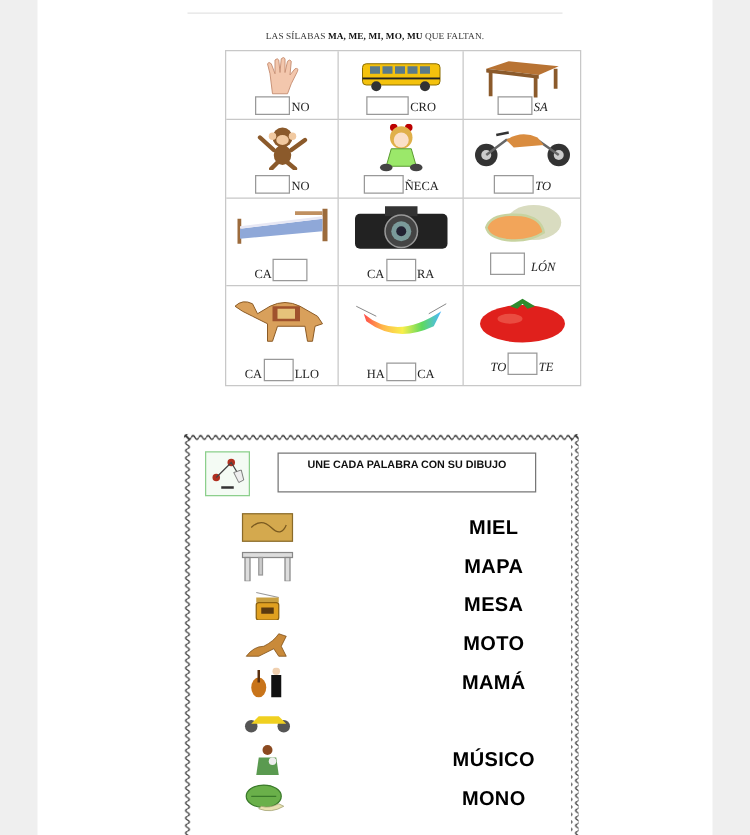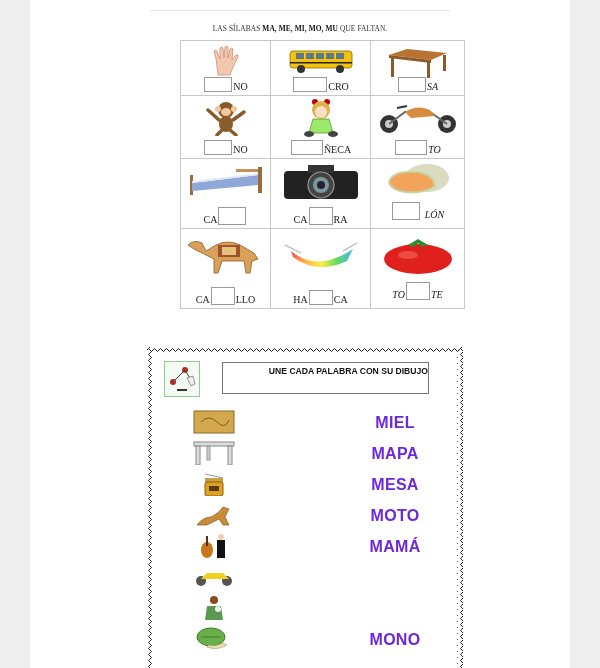--- a/index.html
+++ b/index.html
@@ -9,25 +9,25 @@
   .instr { position:absolute; left:110px; top:24px; width:320px; text-align:center; font-size:7.4px; line-height:9px; color:#333; letter-spacing:0.1px; }
   .instr b { color:#111; }
   .grid { position:absolute; left:127px; top:40px; width:285px; height:269px; border:1px solid #c8c8c8; box-sizing:border-box; display:grid; grid-template-columns:90px 100px 1fr; grid-template-rows:55px 63px 70px 1fr;margin-left:23px; }
   .cell { border-right:1px solid #c8c8c8; border-bottom:1px solid #c8c8c8; position:relative; box-sizing:border-box; }
   .cell:nth-child(3n) { border-right:none;font-style:italic; }
   .cell.lastrow { border-bottom:none; }
   .pic { position:absolute; left:50%; transform:translateX(-50%); }
   .label { position:absolute; bottom:3px; left:0; right:0; display:flex; align-items:flex-end; justify-content:center; font-size:10px; color:#222; }
   .blank { display:inline-block; width:28px; height:15px; border:1px solid #999; background:#fff; box-sizing:border-box; margin:0 1px; }
   .frame { position:absolute; left:117px; top:347px; width:316px; height:330px; }
-  .header-box { position:absolute; left:193px; top:362px; width:207px; height:32px; border:1px solid #777; box-sizing:border-box; text-align:right; font-family:"Liberation Sans", sans-serif; font-weight:bold; font-size:8.6px; line-height:13px; padding-top:2px; color:#111; }
+  .header-box { position:absolute; left:193px; top:362px; width:207px; height:32px; border:1px solid #777; box-sizing:border-box; text-align:center; font-family:"Liberation Sans", sans-serif; font-weight:bold; font-size:8.6px; line-height:13px; padding-top:2px; color:#111; }
   .logo { position:absolute; left:164px; top:361px; width:36px; height:36px; border:1px solid #8ccf8c; box-sizing:border-box; background:#f4fbf4; }
   .match-row { position:absolute; left:0; width:600px; height:26px; }
   .match-icon { position:absolute; left:193px; width:42px; height:24px; }
-  .match-word { position:absolute; left:340px; width:110px; text-align:center; font-family:"Liberation Sans", sans-serif; font-weight:bold; font-size:16px; color:#6d28d9; letter-spacing:0.3px; line-height:26px; }
+  .match-word { position:absolute; left:340px; width:110px; text-align:center; font-family:"Liberation Sans", sans-serif; font-weight:bold; font-size:16px; color:#000000; letter-spacing:0.3px; line-height:26px; }
 </style>
 </head>
 <body>
 
 <div class="page"></div>
 <div class="hr" style="left:150px;"></div>
 
 <div class="instr" style="left:140px;">
   <div><span>LAS SÍLABAS </span><b>MA, ME, MI, MO, MU</b><span> QUE FALTAN.</span></div>
 </div>
@@ -285,20 +285,21 @@
       <circle cx="34" cy="16" r="5" fill="#555"></circle>
       <path d="M8 14 L14 8 L30 8 L36 14 Z" fill="#f0d020"></path>
     </svg>
 </div>
 <div class="match-row" style="top:596px">
   <svg class="match-icon" viewBox="0 0 42 24">
       <circle cx="21" cy="4" r="4" fill="#8b4a20"></circle>
       <path d="M14 10 L28 10 L30 24 L12 24 Z" fill="#5a9a50"></path>
       <circle cx="25" cy="13" r="3" fill="#eee"></circle>
     </svg>
+  <div class="match-word">MÚSICO</div>
 </div>
 <div class="match-row" style="top:627px">
   <svg class="match-icon" viewBox="0 0 42 24">
       <ellipse cx="18" cy="10" rx="14" ry="9" fill="#6ab04a" stroke="#3a7a2a"></ellipse>
       <path d="M8 10 L28 10" stroke="#3a7a2a"></path>
       <path d="M14 20 Q24 24 34 18 L30 16 Q22 20 16 18 Z" fill="#e8e0b0" stroke="#a0a070" stroke-width="0.6"></path>
     </svg>
   <div class="match-word">MONO</div>
 </div>
 

